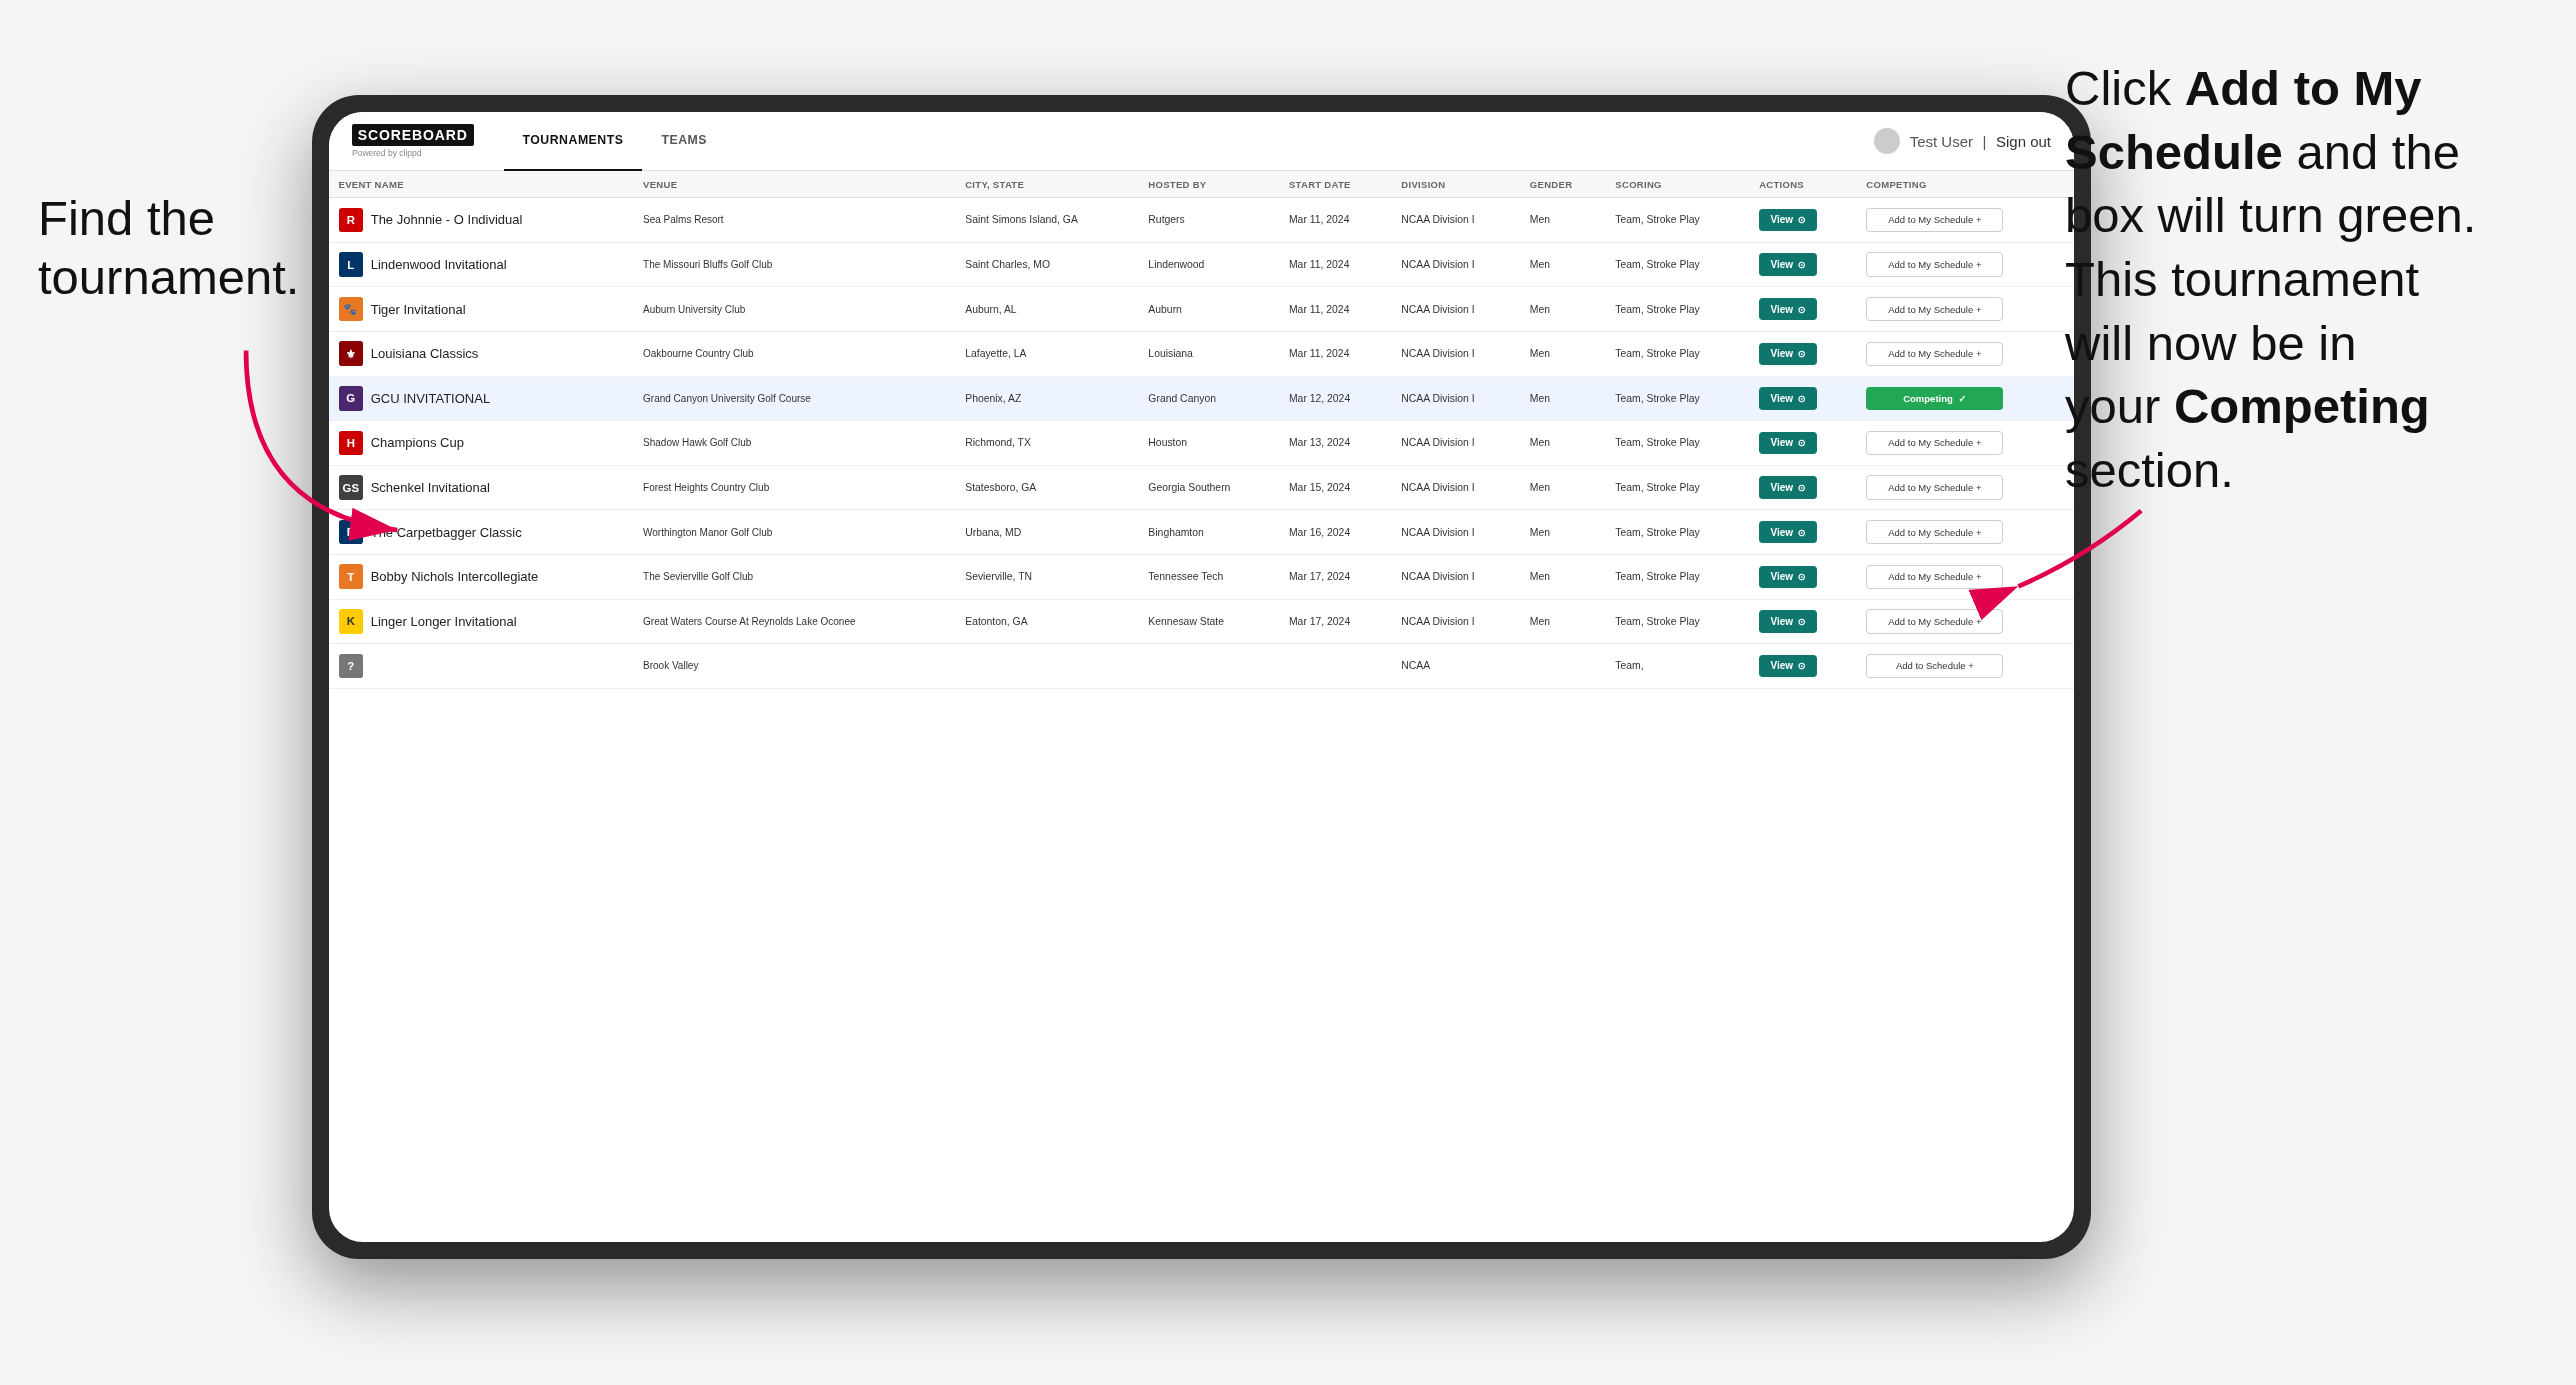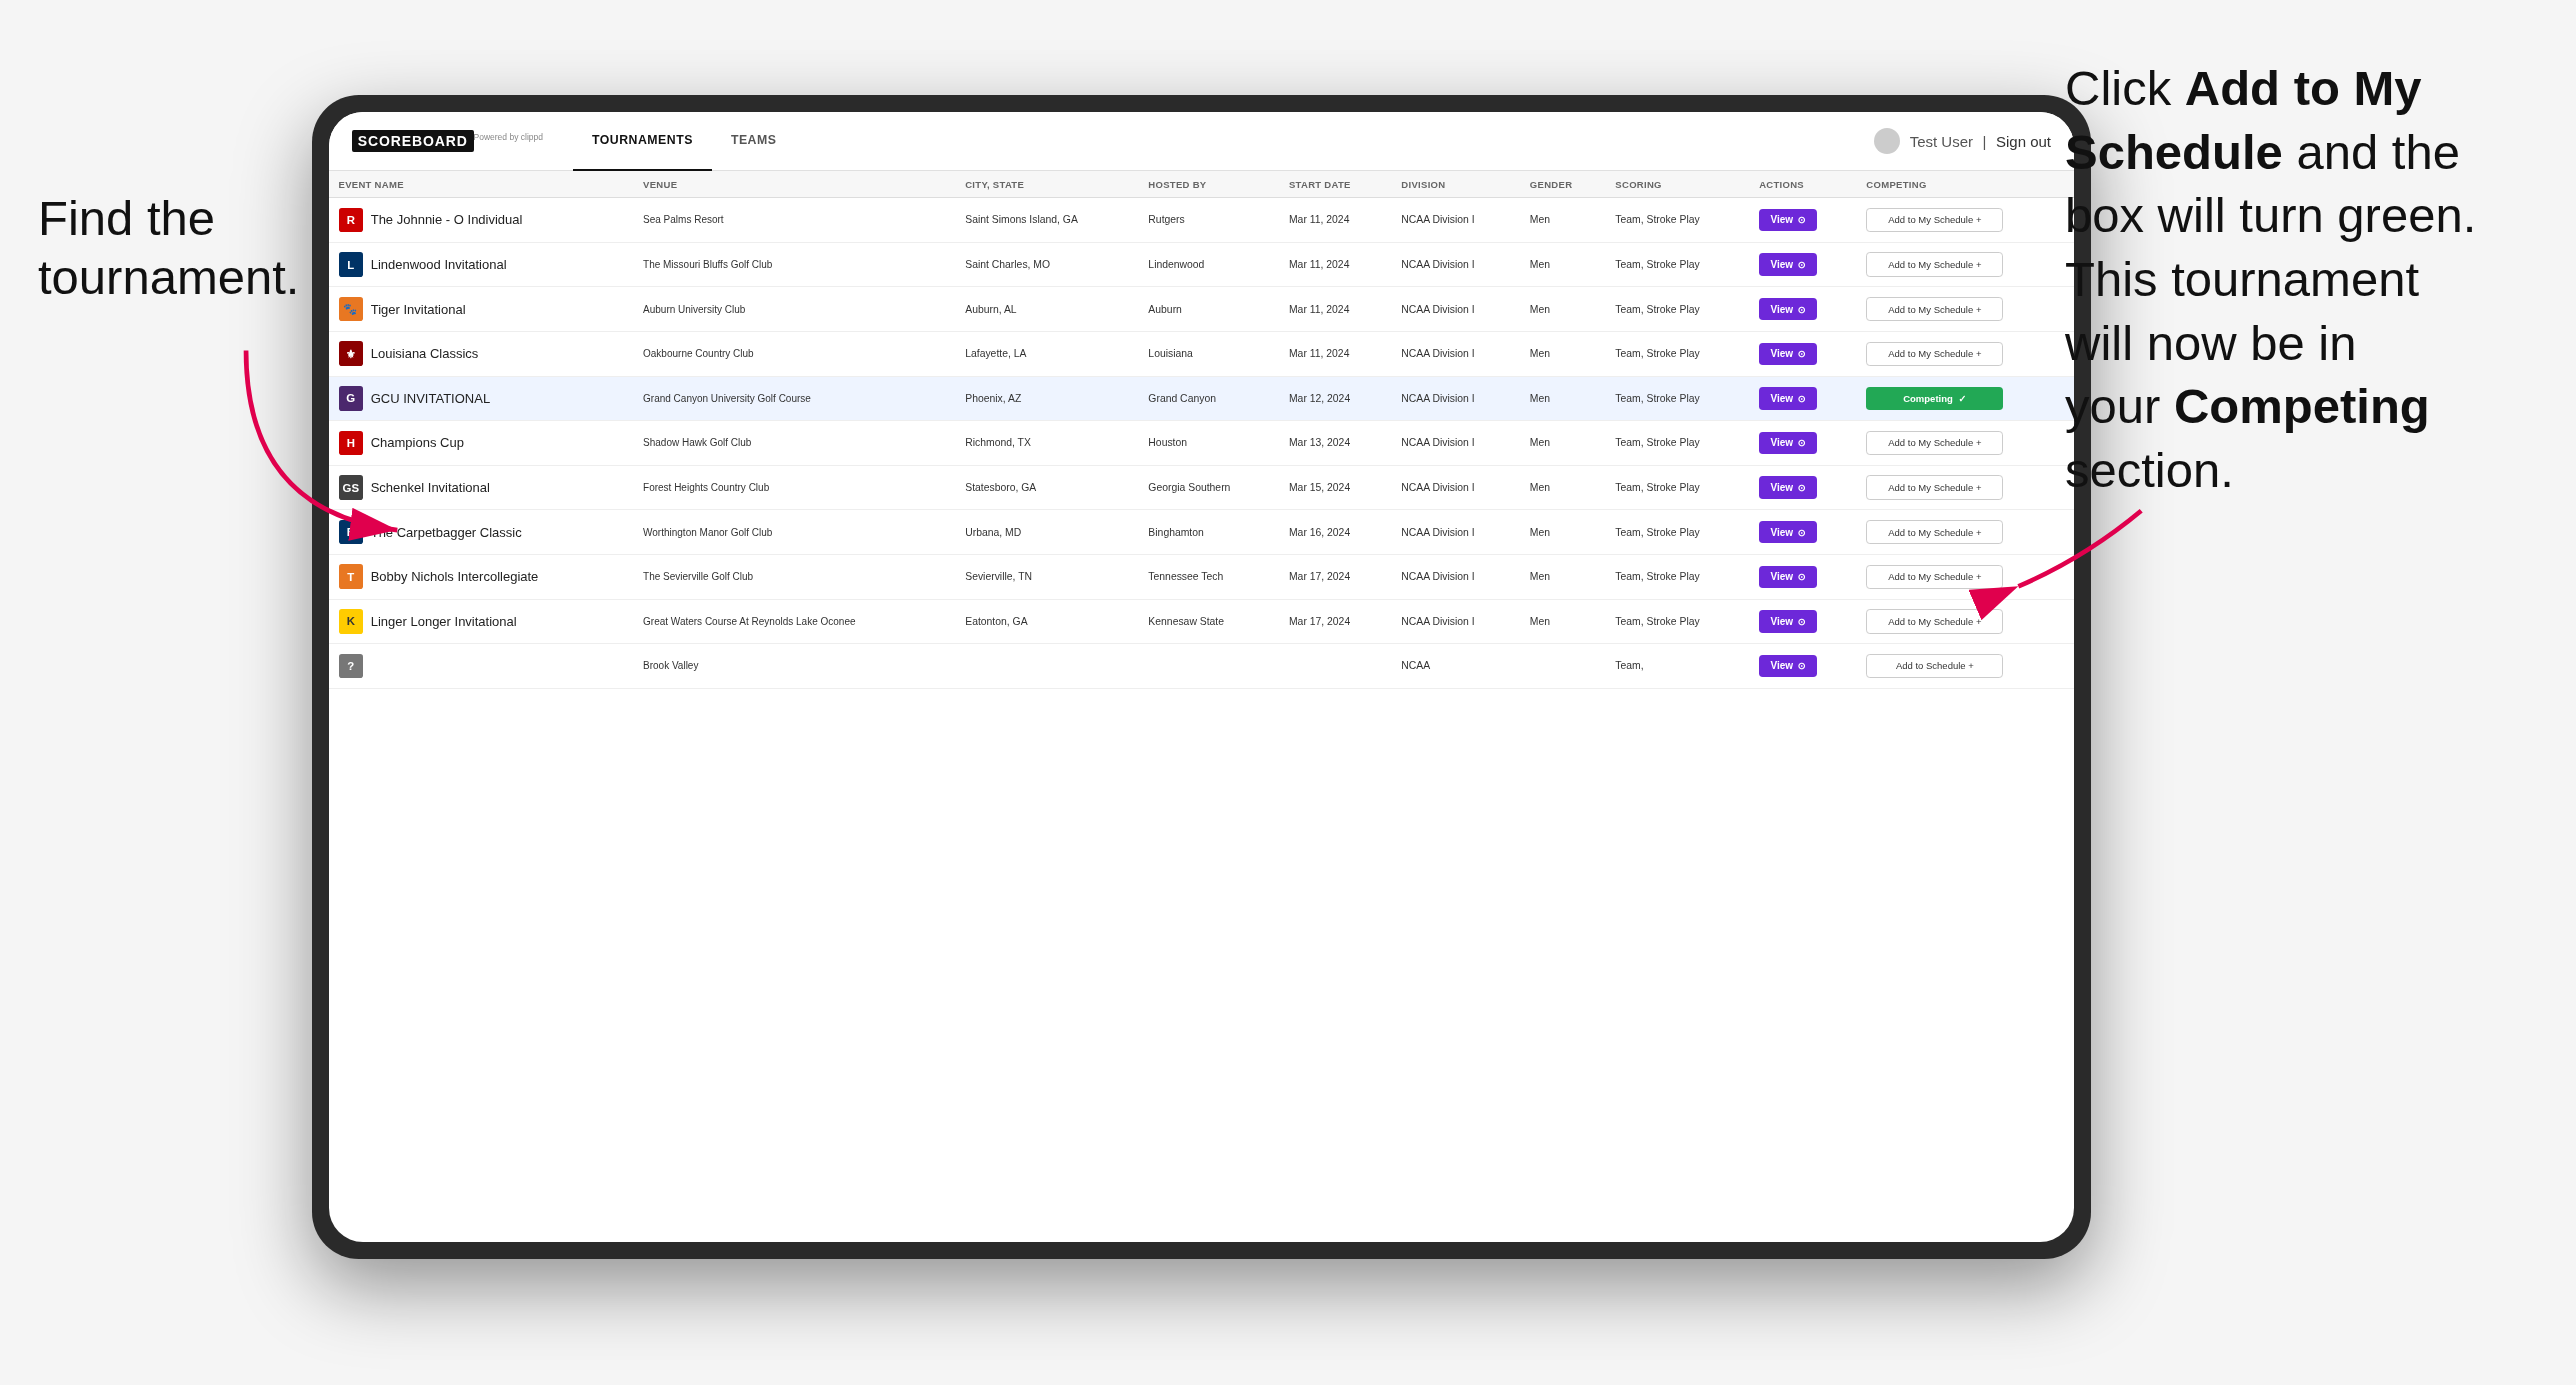--- a/index.html
+++ b/index.html
@@ -69,21 +69,21 @@
       align-items: center;
       padding: 0 23px;
       height: 59px;
       border-bottom: 0.9px solid #e0e0e0;
       background: #fff;
       flex-shrink: 0;
     }
 
     .logo-area {
       display: flex;
-      flex-direction: row;
+      flex-direction: column;
       margin-right: 30px;
     }
 
     .nav-tabs {
       display: flex;
       gap: 0;
       flex: 1;
     }
 
     .nav-tab {
@@ -183,21 +183,21 @@
       font-weight: 500;
     }
 
     .venue-text {
       font-size: 10px;
       color: #333;
       margin-top: 35px;
     }
 
     .view-btn {
-      background: #6d28d9;
+      background: #0f766e;
       color: #fff;
       border: none;
       border-radius: 3.8px;
       padding: 5.7px 11.4px;
       font-size: 10px;
       font-weight: 600;
       cursor: pointer;
       display: flex;
       align-items: center;
       gap: 4.7px;

